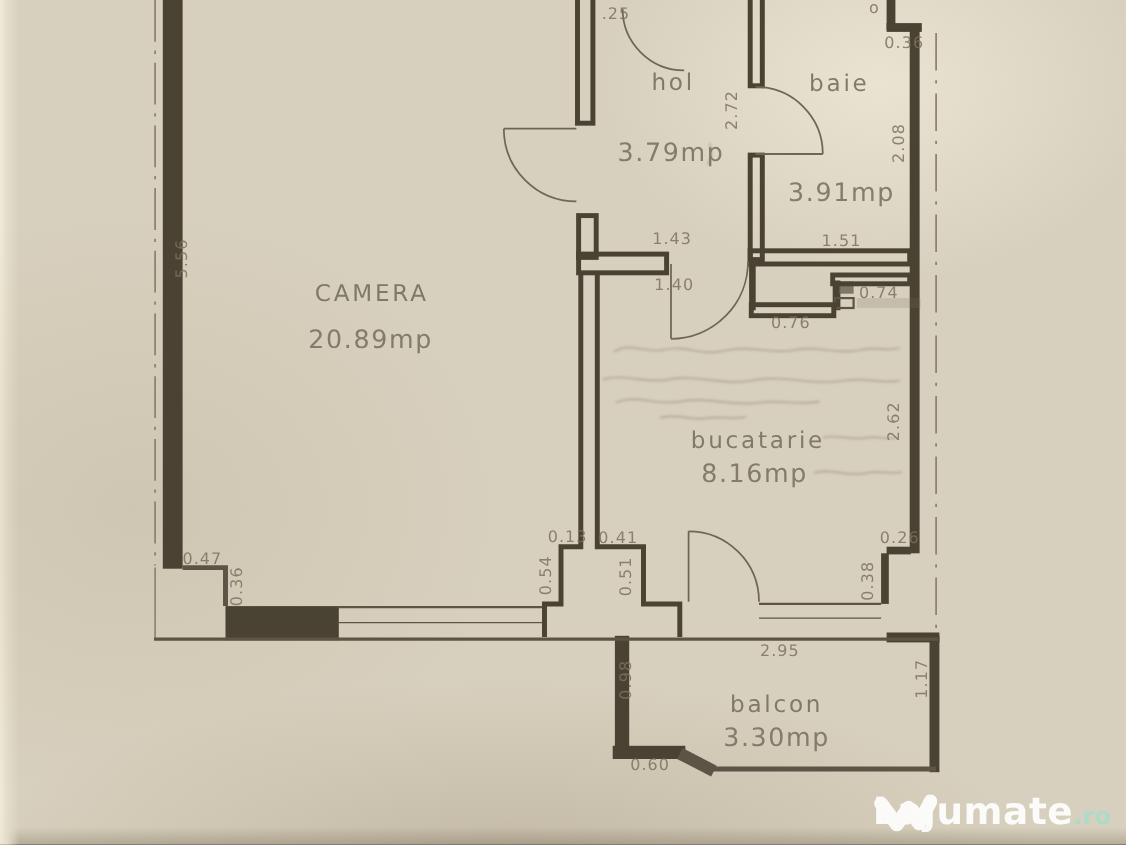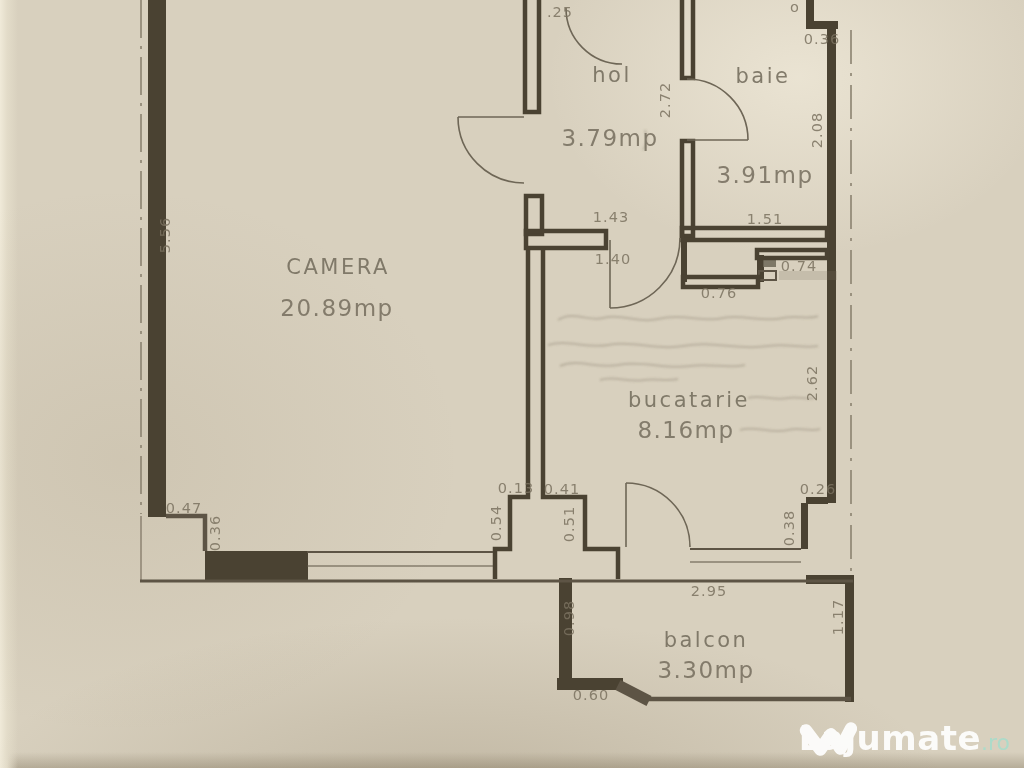--- a/index.html
+++ b/index.html
@@ -24,21 +24,21 @@
   .room{font-size:21px;fill:#777060;letter-spacing:2.5px;opacity:.9;}
   .area{font-size:23px;fill:#7b7363;letter-spacing:1.5px;opacity:.9;}
   .mid{text-anchor:middle;}
   .scribble{stroke:#7d7260;stroke-width:2;fill:none;opacity:.32;}
   .watermark{
     position:absolute;right:14px;bottom:10px;display:flex;align-items:center;gap:7px;
     opacity:.92;
   }
   .wm-text{color:#ffffff;font-weight:bold;font-size:34px;letter-spacing:.5px;
     font-family:"DejaVu Sans", sans-serif;}
-  .wm-tld{color:#a9dccb;font-weight:normal;font-size:22px;}
+  .wm-tld{color:#a9dccb;font-weight:bold;font-size:22px;}
 </style>
 </head>
 <body>
 
 <div id="stage">
 <svg width="1024" height="768" viewBox="0 0 1024 768">
   <defs>
     <filter id="soft" x="-20%" y="-20%" width="140%" height="140%">
       <feGaussianBlur stdDeviation="0.9"></feGaussianBlur>
     </filter>

